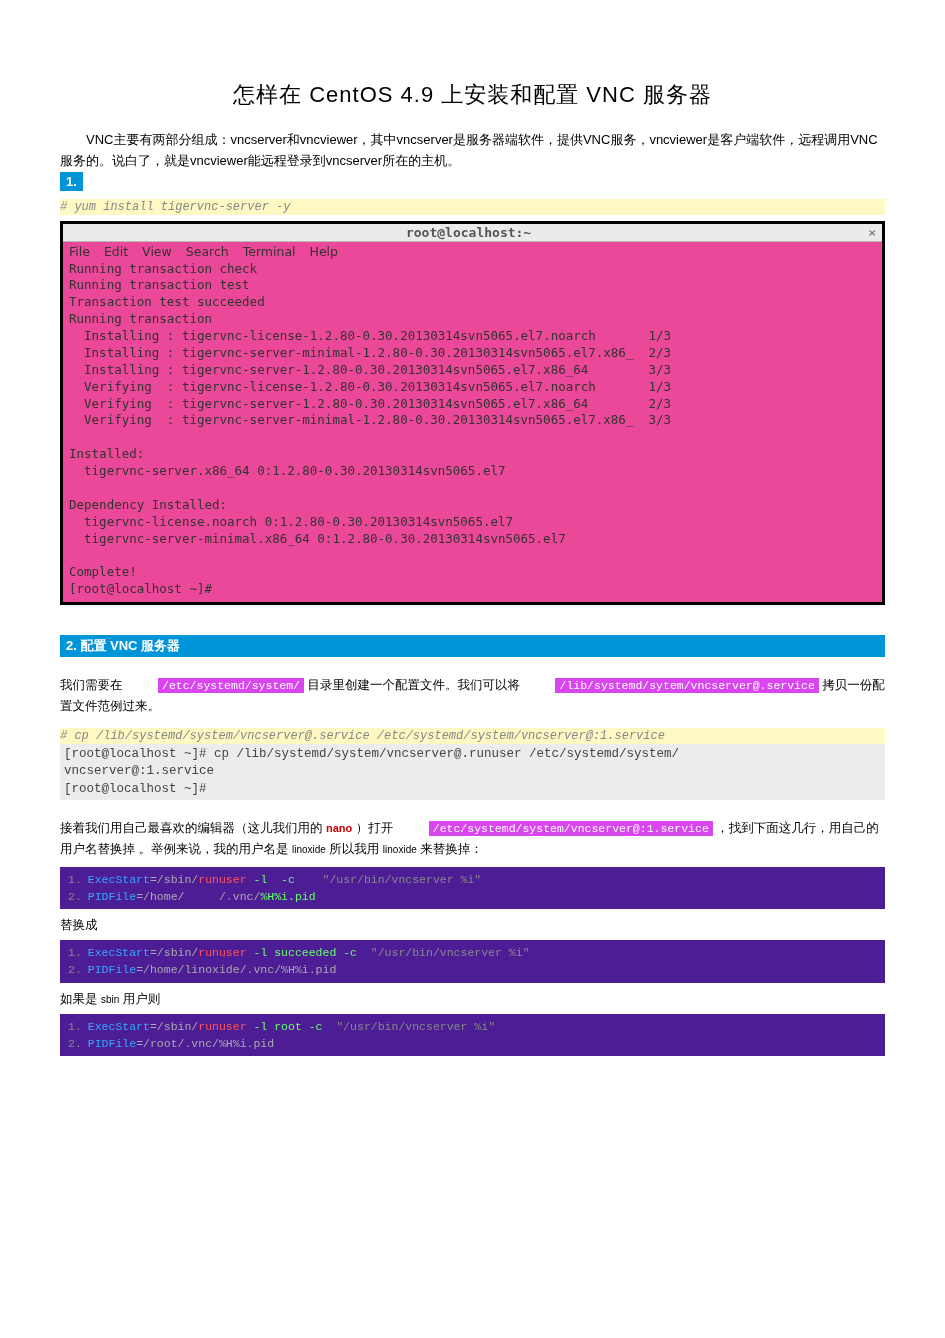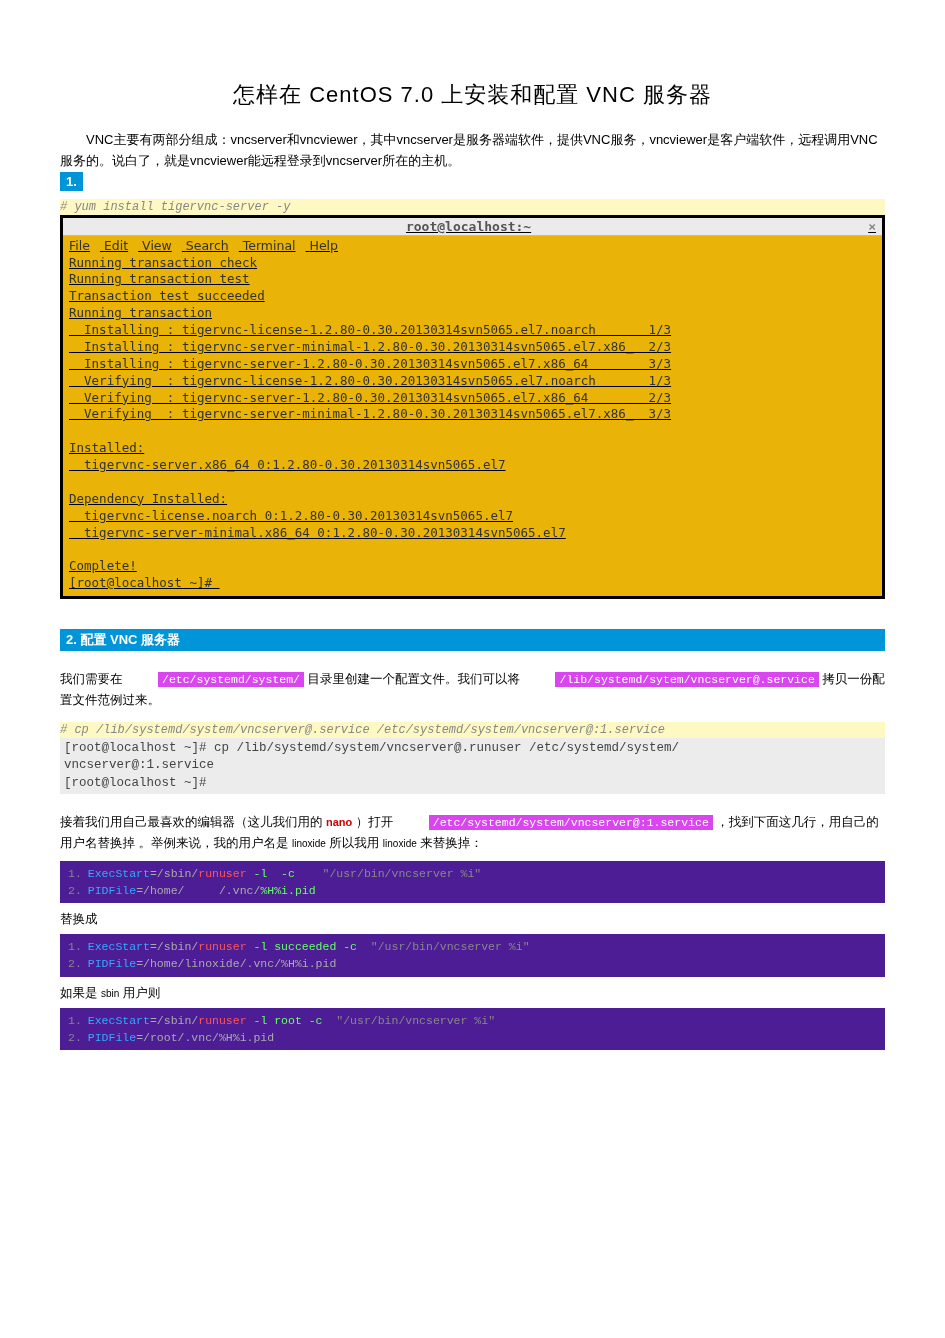--- a/index.html
+++ b/index.html
@@ -44,24 +44,24 @@
     font-family: "Courier New", monospace;
     font-style: italic;
     color: #888;
     background: #fef9c3;
     padding: 1px 0;
     margin-top: 10px;
     font-size: 12px;
   }
   .term-window {
     border: 3px solid #000;
+    margin-top: 6px;
     font-family: "DejaVu Sans Mono", "Courier New", monospace;
     font-size: 12.5px;
-    background: #eab308;
-    text-decoration: underline;
+    background: #ec4899;
   }
   .term-titlebar {
     display: flex;
     align-items: center;
     background: #ebebeb;
     border-bottom: 1px solid #bbb;
     padding: 1px 6px;
     font-weight: bold;
     color: #555;
     font-size: 13px;
@@ -122,21 +122,21 @@
   .cb-red  { color: #f55; }
   .cb-green{ color: #6f6; }
   .cb-str  { color: #888; }
   .replace-label { font-size: 12.5px; margin-top: 8px; }
 </style>
 </head>
 <body>
 
 <div class="page">
 
-  <h1>怎样在 CentOS 7.0 上安装和配置 VNC 服务器</h1>
+  <h1>怎样在 CentOS 4.9 上安装和配置 VNC 服务器</h1>
 
   <div class="intro">VNC主要有两部分组成：vncserver和vncviewer，其中vncserver是服务器端软件，提供VNC服务，vncviewer是客户端软件，远程调用VNC服务的。说白了，就是vncviewer能远程登录到vncserver所在的主机。</div>
 
   <span class="section-header-blue">1.</span>
 
   <div class="code-comment"># yum install tigervnc-server -y</div>
 
   <div class="term-window">
     <div class="term-titlebar">
       <span class="title">root@localhost:~</span>

